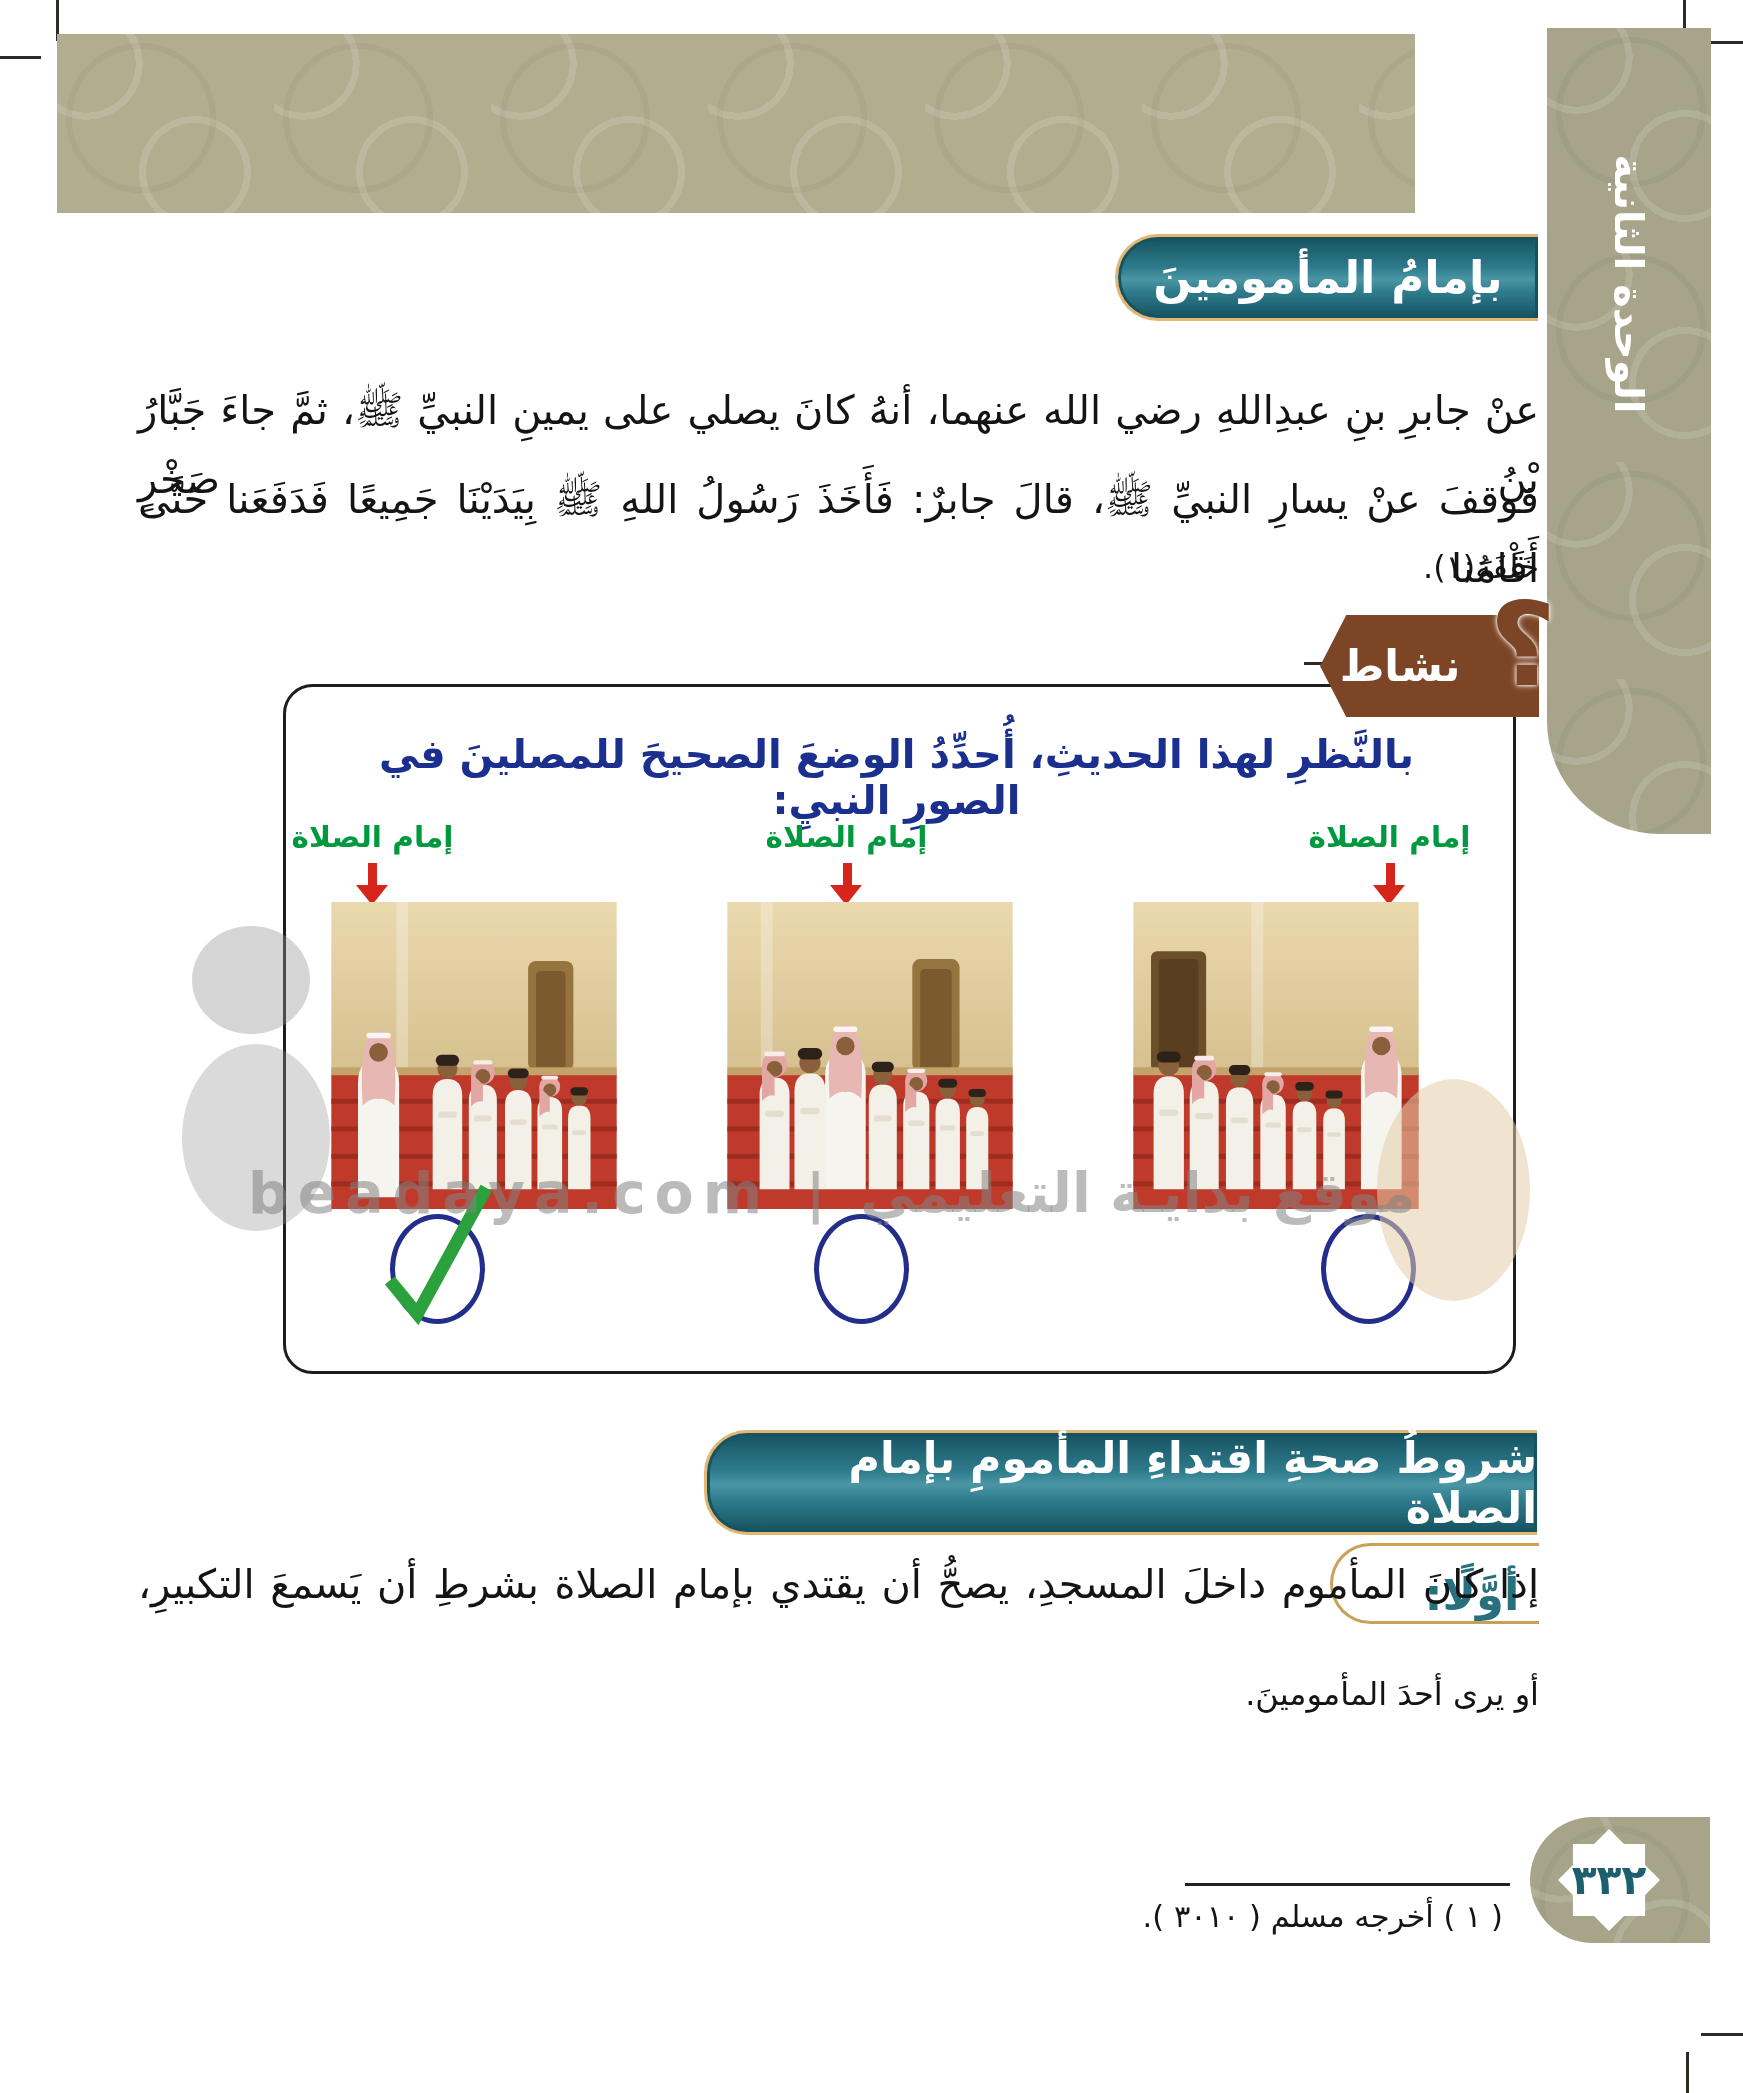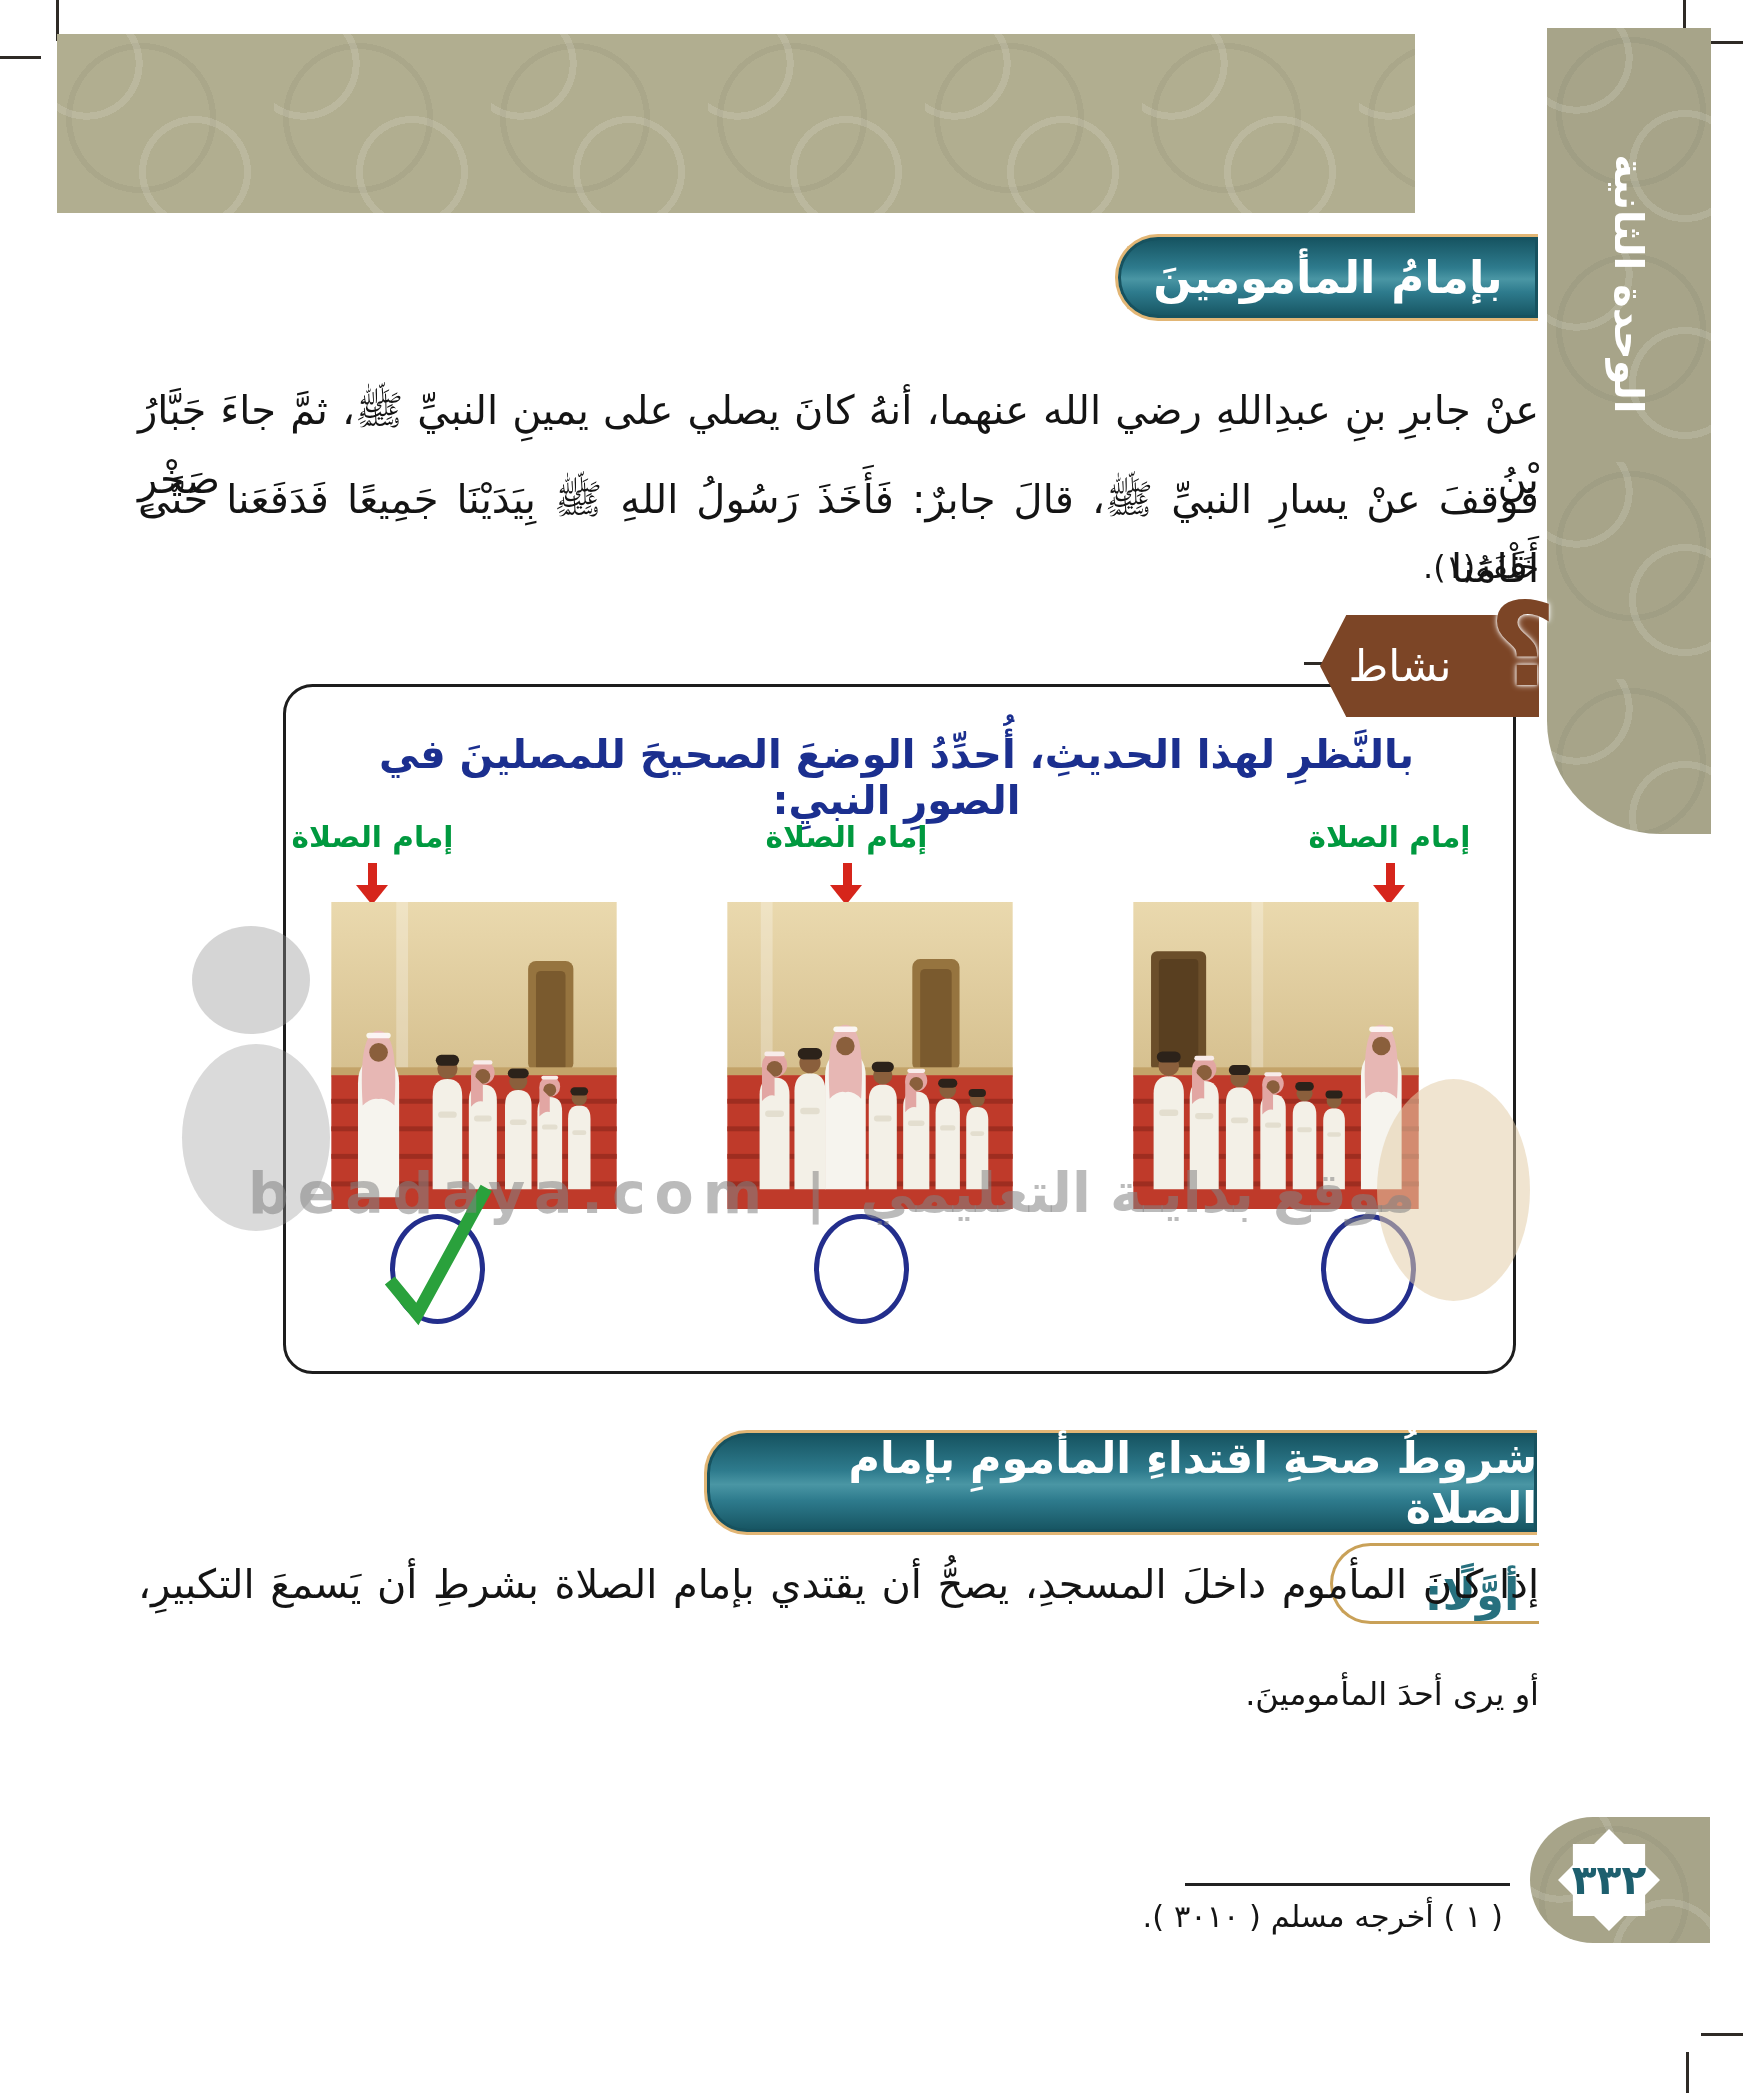--- a/index.html
+++ b/index.html
@@ -25,21 +25,21 @@
     color:#fff;font-weight:bold;display:flex;align-items:center;justify-content:center;
     direction:rtl;}
 
   .hadith-line{direction:rtl;color:#141414;font-size:40px;line-height:69px;
     text-align:justify;text-align-last:justify;}
   .plain-rtl{direction:rtl;color:#141414;font-size:32px;}
 
   
   .act-badge{background:#7c4526;clip-path:polygon(0 50%,12% 0,100% 0,100% 100%,12% 100%);
     display:flex;align-items:center;justify-content:center;}
-  .act-badge span{color:#fff;font-size:43px;font-weight:normal;margin-right:59px;}
+  .act-badge span{color:#fff;font-size:43px;font-weight:bold;margin-right:59px;}
   .qmark{color:#7c4526;font-size:116px;font-weight:bold;
     text-shadow:0 0 5.9px #fff,0 0 3px #fff;line-height:1;}
 
   .activity-box{border:3px solid #1d1d1d;border-radius:29.6px;background:#fff;}
   .instruction{direction:rtl;color:#1b2f8f;font-weight:bold;font-size:40px;text-align:center;}
 
   .imam-label{color:#00993f;font-weight:bold;font-size:29.6px;text-align:center;direction:rtl;white-space:nowrap;}
   .arrow-stem{width:8.9px;background:#d6251b;}
   .arrow-head{width:0;height:0;border-left:16.7px solid transparent;border-right:16.7px solid transparent;
     border-top:20.7px solid #d6251b;}

